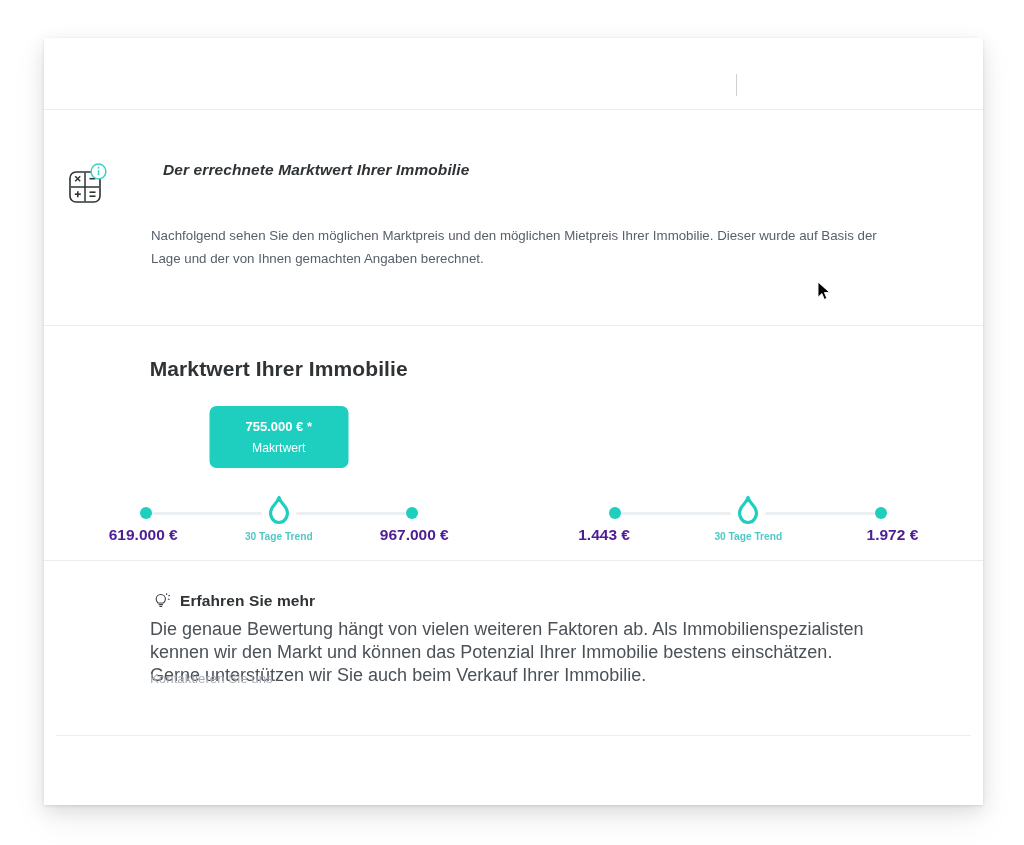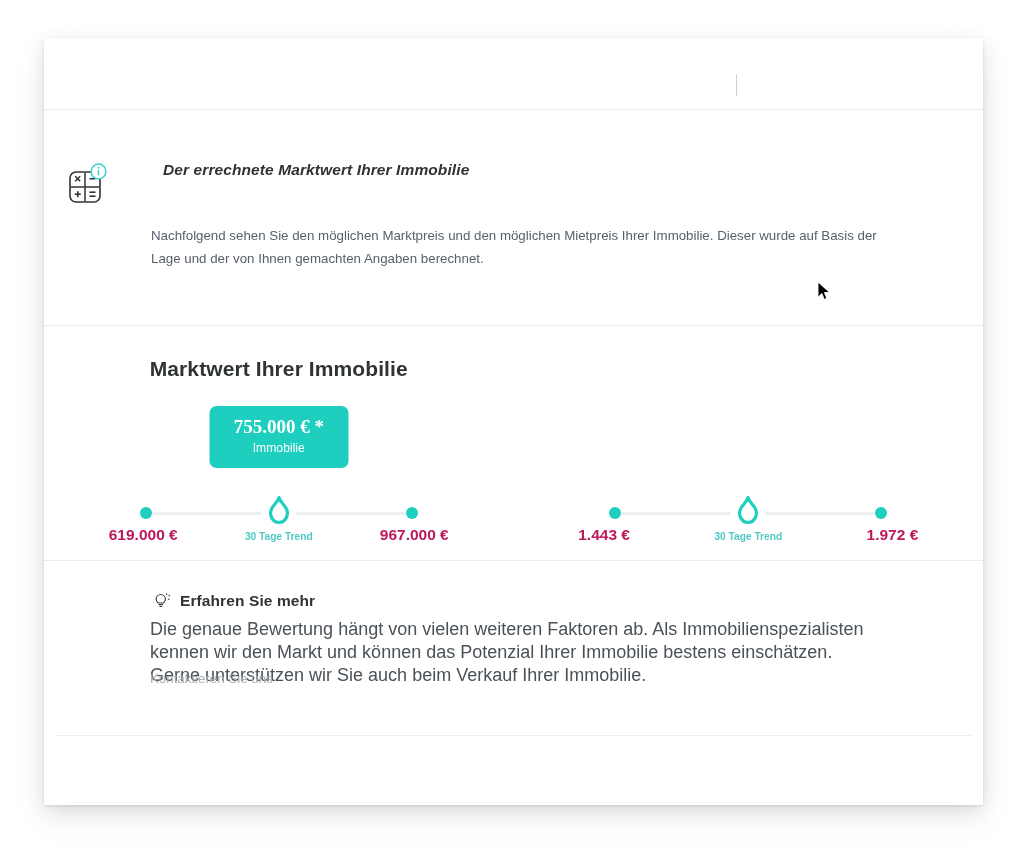--- a/index.html
+++ b/index.html
@@ -136,25 +136,24 @@
     left: 50%;
     transform: translateX(-50%);
     background: #1ECFC0;
     border-radius: 7px;
     padding: 10px 22px 11px;
     min-width: 95px;
     text-align: center;
     color: #ffffff;
   }
   .value-badge .amount {
-    font-size: 19px;
+    font-size: 13px;
     font-weight: bold;
     line-height: 22px;
     white-space: nowrap;
-    font-family: Liberation Serif, serif;
   }
   .value-badge .caption {
     font-size: 12.2px;
     line-height: 18px;
     margin-top: 1px;
     white-space: nowrap;
   }
 
   
   .trend {
@@ -205,21 +204,21 @@
     left: 50%;
     transform: translateX(-50%);
     width: 340px;
     height: 26px;
   }
   .trend-min, .trend-max {
     position: absolute;
     top: 0;
     font-size: 15.5px;
     font-weight: bold;
-    color: #be185d;
+    color: #4c1d95;
     white-space: nowrap;
   }
   .trend-min { left: 0; }
   .trend-max { right: 0; }
   .trend-mid {
     position: absolute;
     top: 5px;
     left: 50%;
     transform: translateX(-50%);
     font-size: 10.2px;
@@ -329,21 +328,21 @@
     <div class="intro-body">Nachfolgend sehen Sie den möglichen Marktpreis und den möglichen Mietpreis Ihrer Immobilie. Dieser wurde auf Basis der Lage und der von Ihnen gemachten Angaben berechnet.</div>
   </div>
   <div class="divider" style="top:287px;"></div>
 
   <div class="results">
 
     <div class="result-col">
       <div class="col-title">Marktwert Ihrer Immobilie</div>
       <div class="value-badge">
         <div class="amount">755.000 € *</div>
-        <div class="caption">Immobilie</div>
+        <div class="caption">Makrtwert</div>
       </div>
       <div class="trend">
         <div class="trend-track">
           <div class="track-line left"></div>
           <div class="track-line right"></div>
           <div class="end-dot left"></div>
           <div class="end-dot right"></div>
           <span class="trend-marker">
             <svg width="30" height="34" viewBox="0 0 30 34" fill="none">
               <path d="M15 2.5 C13.6 7.5 9.4 9.8 7.6 13.8 C4.6 20.4 9.0 27.5 15 27.5 C21.0 27.5 25.4 20.4 22.4 13.8 C20.6 9.8 16.4 7.5 15 2.5 Z" stroke="#1ECFC0" stroke-width="3.2" fill="none" stroke-linejoin="round"></path>

